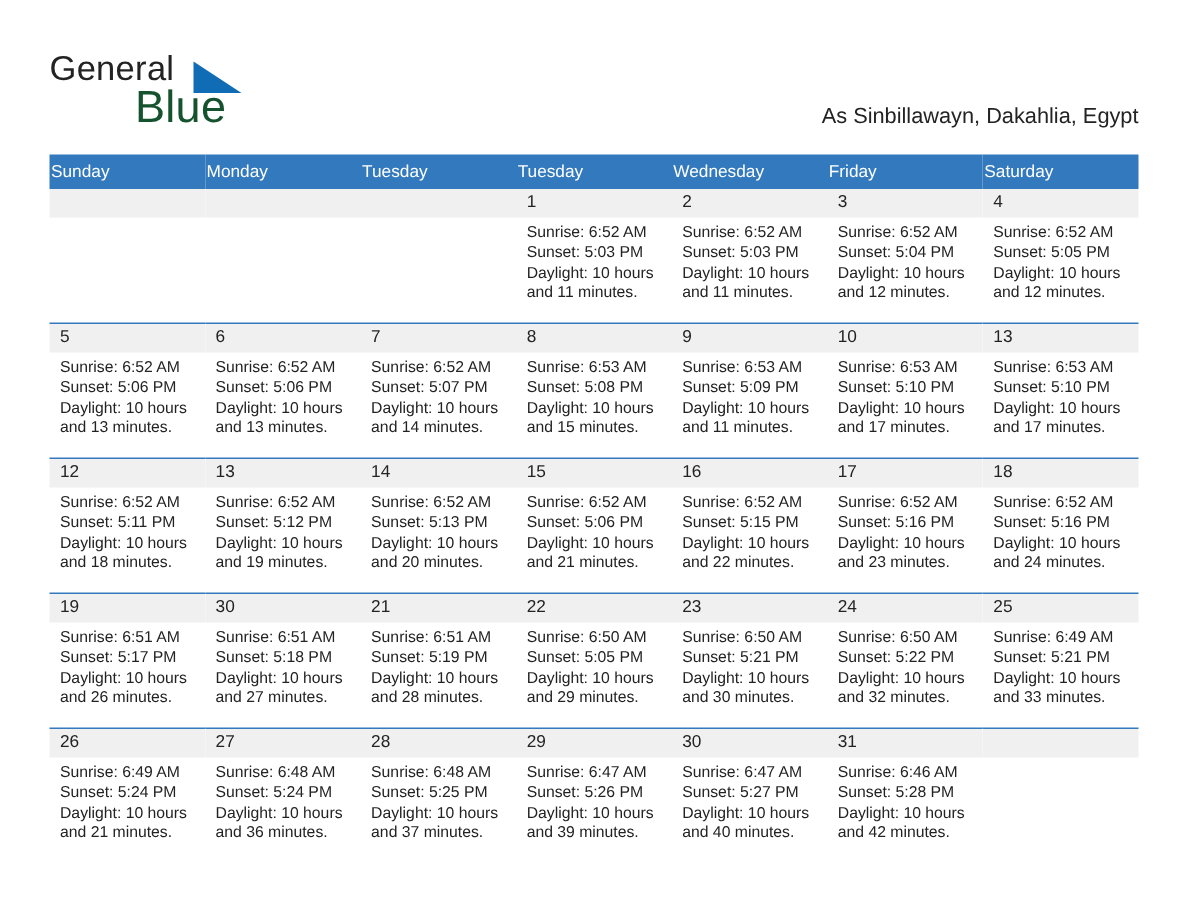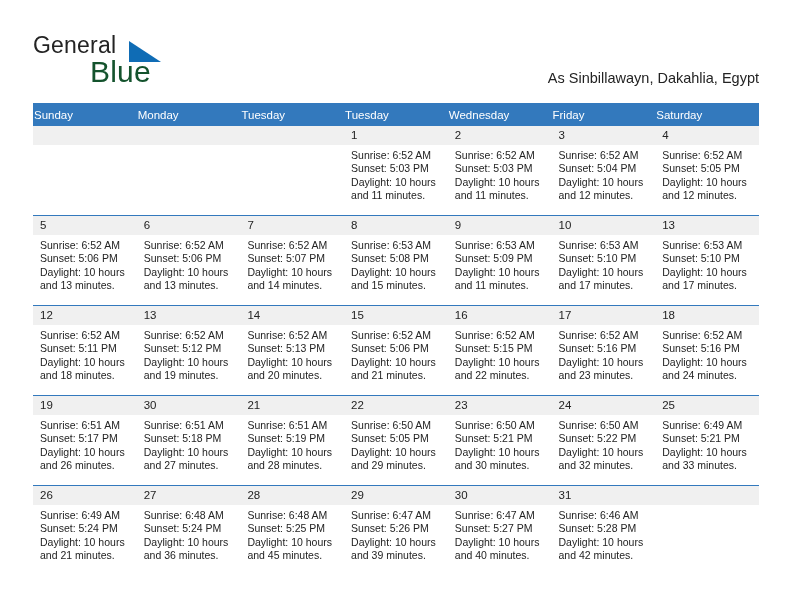--- a/index.html
+++ b/index.html
@@ -451,21 +451,21 @@
                 <div>Daylight: 10 hours</div>
                 <div>and 36 minutes.</div>
               </div>
             </td>
             <td>
               <div class="daynum">28</div>
               <div class="cell-body">
                 <div>Sunrise: 6:48 AM</div>
                 <div>Sunset: 5:25 PM</div>
                 <div>Daylight: 10 hours</div>
-                <div>and 45 minutes.</div>
+                <div>and 37 minutes.</div>
               </div>
             </td>
             <td>
               <div class="daynum">29</div>
               <div class="cell-body">
                 <div>Sunrise: 6:47 AM</div>
                 <div>Sunset: 5:26 PM</div>
                 <div>Daylight: 10 hours</div>
                 <div>and 39 minutes.</div>
               </div>

